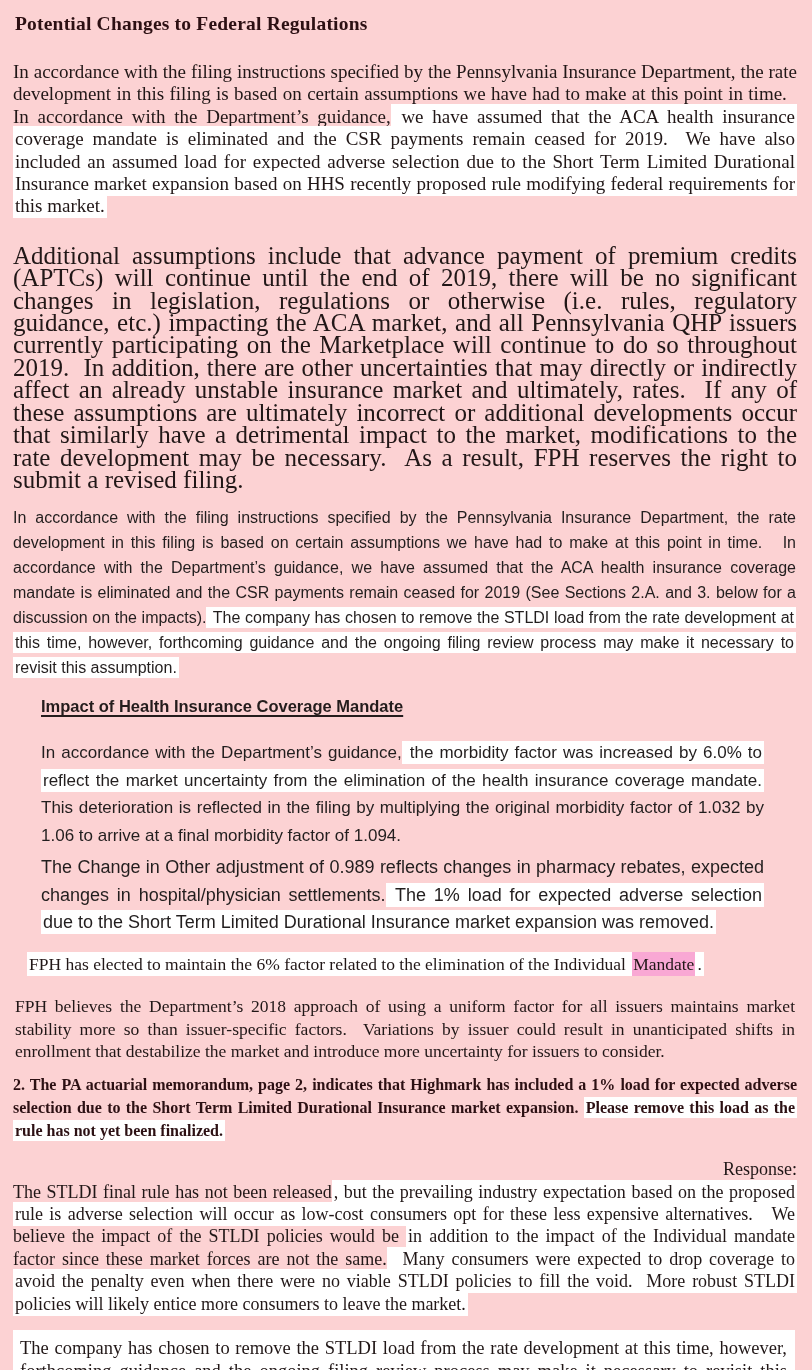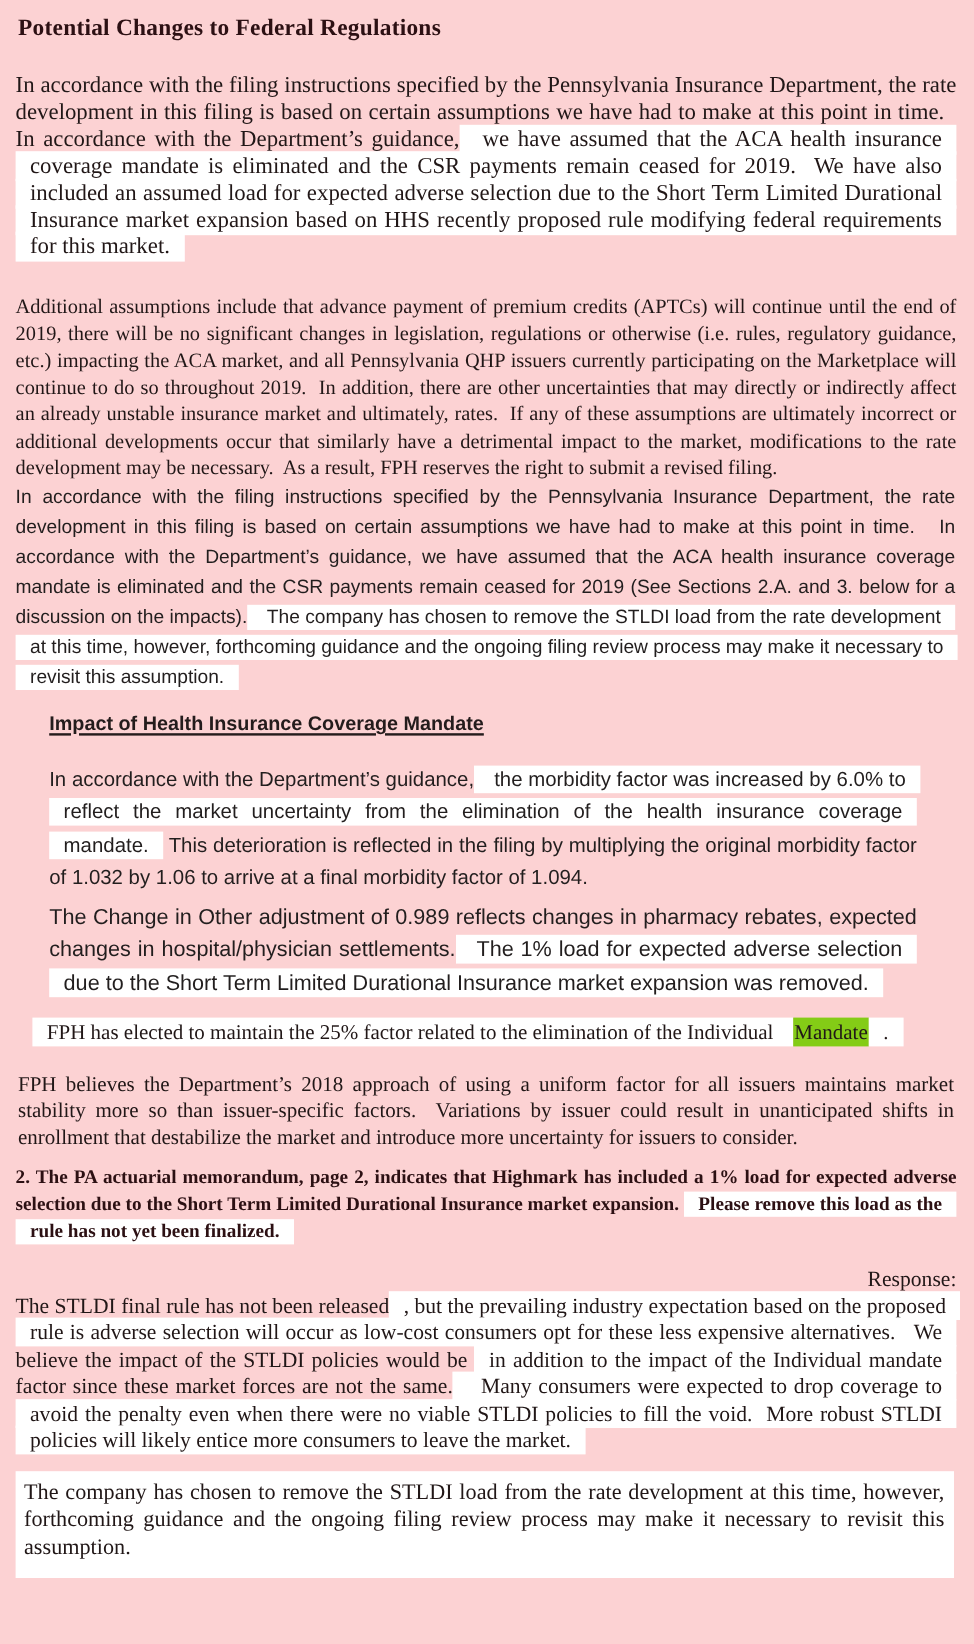--- a/index.html
+++ b/index.html
@@ -27,21 +27,21 @@
     letter-spacing: 0.2px;
   }
   
   .serif {
     font-family: "Liberation Serif", serif;
     color: #211717;
     text-align: justify;
     margin: 0;
   }
   .p1 { font-size: 19px;   line-height: 22.4px; margin-bottom: 27px; }
-  .p2 { font-size: 17px;   line-height: 22.4px; }
+  .p2 { font-size: 25px;   line-height: 22.4px; margin-bottom: 14px; }
   .p6 { font-size: 17.5px; line-height: 22.4px; margin-left: 14px; margin-bottom: 20px; white-space: nowrap; }
   .p7 { font-size: 17.5px; line-height: 22.4px; margin-left: 2px; margin-right: 2px; margin-bottom: 12px; }
   .p8 { font-size: 16px;   line-height: 22.6px; font-weight: bold; color: #2c1013; margin-bottom: 16px; }
   .resp-label { font-size: 18px; line-height: 22.4px; text-align: right; }
   .p9  { font-size: 18px;  line-height: 22.4px; margin-bottom: 15px; }
   .p10 { font-size: 18.5px; line-height: 22.6px; }
   
   .sans {
     font-family: "Liberation Sans", sans-serif;
     color: #221e1e;
@@ -58,26 +58,26 @@
     margin: 0 0 23px 28px;
     text-decoration: underline;
     text-decoration-thickness: 2px;
     text-underline-offset: 3px;
   }
   .p4 { font-size: 17px; line-height: 27.5px; margin-bottom: 5px; }
   .p5 { font-size: 18px; line-height: 27.5px; margin-bottom: 16px; }
   
   .hl-white {
     background: #ffffff;
-    padding: 2px 12px;
+    padding: 2px 2px;
     box-decoration-break: clone;
     -webkit-box-decoration-break: clone;
   }
   .hl-blue {
-    background: #84cc16;
+    background: #f9a8d4;
     padding: 2px 1px;
     box-decoration-break: clone;
     margin-top: 12px;
     -webkit-box-decoration-break: clone;
   }
   
   .white-block {
     background: #ffffff;
     padding: 7px 8px 14px 7px;
     margin: 0 2px 0 0;
@@ -95,21 +95,21 @@
   <p class="serif p2"><span>Additional assumptions include that advance payment of premium credits (APTCs) will continue until the end of 2019, there will be no significant changes in legislation, regulations or otherwise (i.e. rules, regulatory guidance, etc.) impacting the ACA market, and all Pennsylvania QHP issuers currently participating on the Marketplace will continue to do so throughout 2019.&nbsp; In addition, there are other uncertainties that may directly or indirectly affect an already unstable insurance market and ultimately, rates.&nbsp; If any of these assumptions are ultimately incorrect or additional developments occur that similarly have a detrimental impact to the market, modifications to the rate development may be necessary.&nbsp; As a result, FPH reserves the right to submit a revised filing.</span></p>
 
   <p class="sans p3"><span>In accordance with the filing instructions specified by the Pennsylvania Insurance Department, the rate development in this filing is based on certain assumptions we have had to make at this point in time.&nbsp;&nbsp; In accordance with the Department’s guidance, we have assumed that the ACA health insurance coverage mandate is eliminated and the CSR payments remain ceased for 2019 (See Sections 2.A. and 3. below for a discussion on the impacts).</span><span class="hl-white"> The company has chosen to remove the STLDI load from the rate development at this time, however, forthcoming guidance and the ongoing filing review process may make it necessary to revisit this assumption.</span></p>
 
   <h2 class="impact-heading">Impact of Health Insurance Coverage Mandate</h2>
 
   <p class="sans p4 impact-indent"><span>In accordance with the Department’s guidance,</span><span class="hl-white"> the morbidity factor was increased by 6.0% to reflect the market uncertainty from the elimination of the health insurance coverage mandate.</span><span> This deterioration is reflected in the filing by multiplying the original morbidity factor of 1.032 by 1.06 to arrive at a final morbidity factor of 1.094.</span></p>
 
   <p class="sans p5 impact-indent"><span>The Change in Other adjustment of 0.989 reflects changes in pharmacy rebates, expected changes in hospital/physician settlements.</span><span class="hl-white"> The 1% load for expected adverse selection due to the Short Term Limited Durational Insurance market expansion was removed.</span></p>
 
-  <p class="serif p6"><span class="hl-white">FPH has elected to maintain the 25% factor related to the elimination of the Individual </span><span class="hl-blue">Mandate</span><span class="hl-white">.</span></p>
+  <p class="serif p6"><span class="hl-white">FPH has elected to maintain the 6% factor related to the elimination of the Individual </span><span class="hl-blue">Mandate</span><span class="hl-white">.</span></p>
 
   <p class="serif p7"><span>FPH believes the Department’s 2018 approach of using a uniform factor for all issuers maintains market stability more so than issuer-specific factors.&nbsp; Variations by issuer could result in unanticipated shifts in enrollment that destabilize the market and introduce more uncertainty for issuers to consider.</span></p>
 
   <p class="serif p8"><span>2. The PA actuarial memorandum, page 2, indicates that Highmark has included a 1% load for expected adverse selection due to the Short Term Limited Durational Insurance market expansion. </span><span class="hl-white">Please remove this load as the rule has not yet been finalized.</span></p>
 
   <div>
     <div class="serif resp-label">Response:</div>
     <p class="serif p9"><span>The STLDI final rule has not been released</span><span class="hl-white">, but the prevailing industry expectation based on the proposed rule is adverse selection will occur as low-cost consumers opt for these less expensive alternatives.&nbsp;&nbsp; We</span><span> believe the impact of the STLDI policies would be </span><span class="hl-white">in addition to the impact of the Individual mandate</span><span> factor since these market forces are not the same.</span><span class="hl-white">&nbsp; Many consumers were expected to drop coverage to avoid the penalty even when there were no viable STLDI policies to fill the void.&nbsp; More robust STLDI policies will likely entice more consumers to leave the market.</span></p>
   </div>
 

